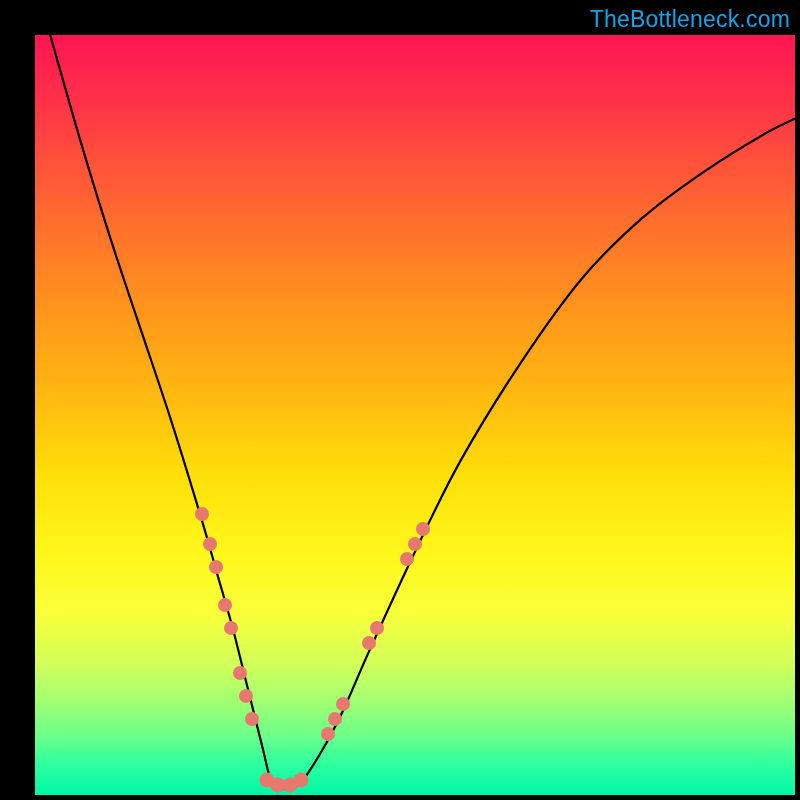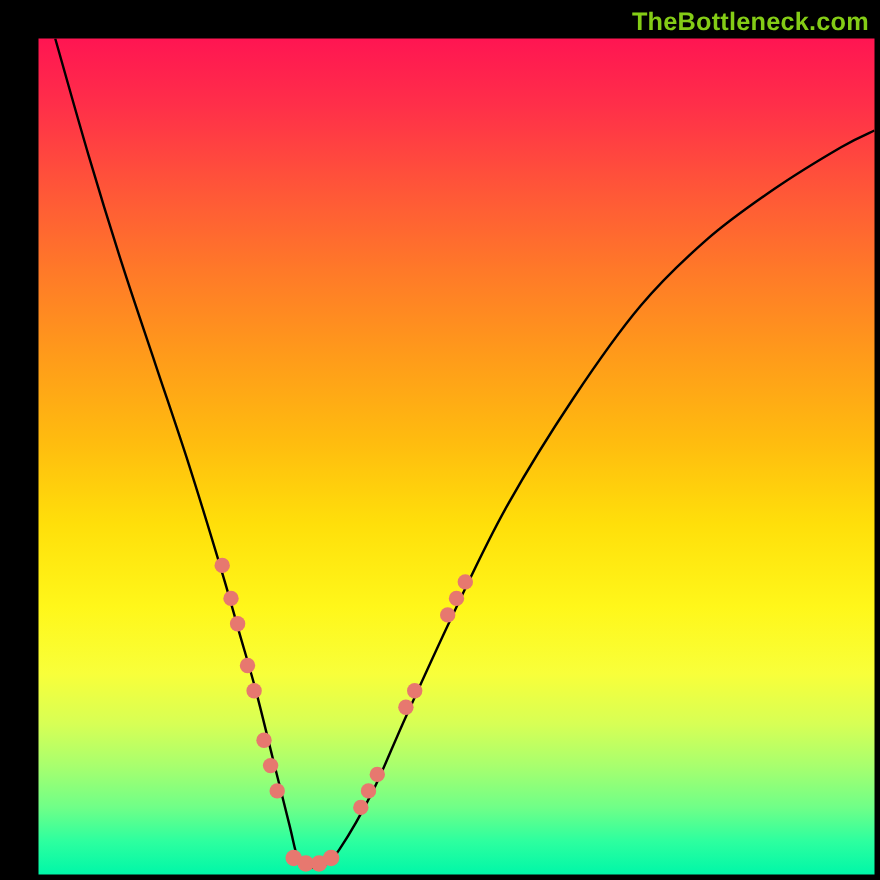--- a/index.html
+++ b/index.html
@@ -38,23 +38,23 @@
       #a8ff6e 87%,
       #6fff88 92%,
       #2dff9f 96%,
       #00f7a8 100%
     );
   }
   .watermark {
     position: absolute;
     top: 6px;
     right: 10px;
-    color: #84cc16;
+    color: #0ea5e9;
     font-size: 23px;
-    font-weight: 700;
+    font-weight: 400;
     letter-spacing: 0.2px;
     user-select: none;
   }
   svg.curve {
     position: absolute;
     left: 0;
     top: 0;
     width: 760px;
     height: 760px;
   }

